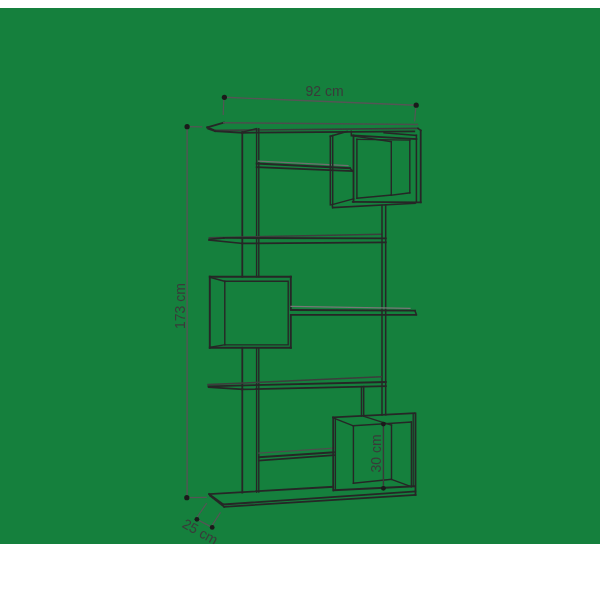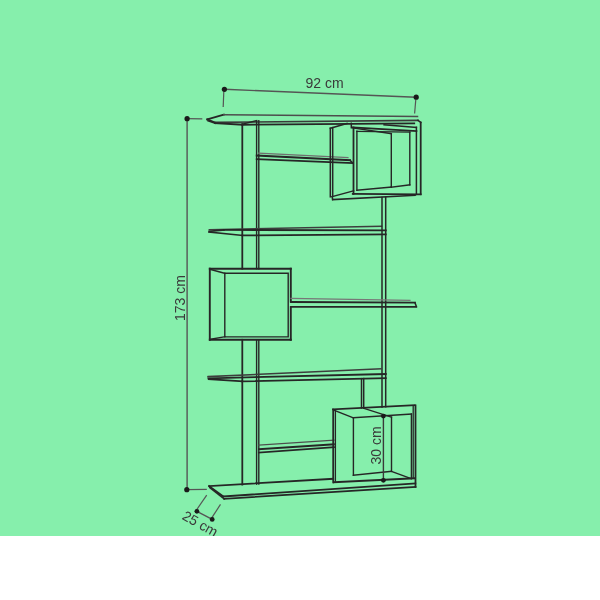--- a/index.html
+++ b/index.html
@@ -1,16 +1,16 @@
 <!DOCTYPE html>
 <html><head>
 <meta charset="utf-8">
 <style>
   html,body{margin:0;padding:0;background:#ffffff;}
-  #canvas{width:600px;height:536px;position:relative;background:#86efac;overflow:hidden;}
+  #canvas{width:600px;height:536px;position:relative;background:#15803d;overflow:hidden;margin-top:8px;}
   svg{position:absolute;top:0;left:0;}
   .lbl{font-family:"Liberation Sans", sans-serif;fill:#3a3a3a;font-size:14px;}
 </style>
 </head>
 <body>
 <div id="canvas">
 <svg width="600" height="600" viewBox="0 0 600 600" fill="none">
 <g stroke="#262626" stroke-width="1.8" stroke-linecap="square">
 
 <g>

